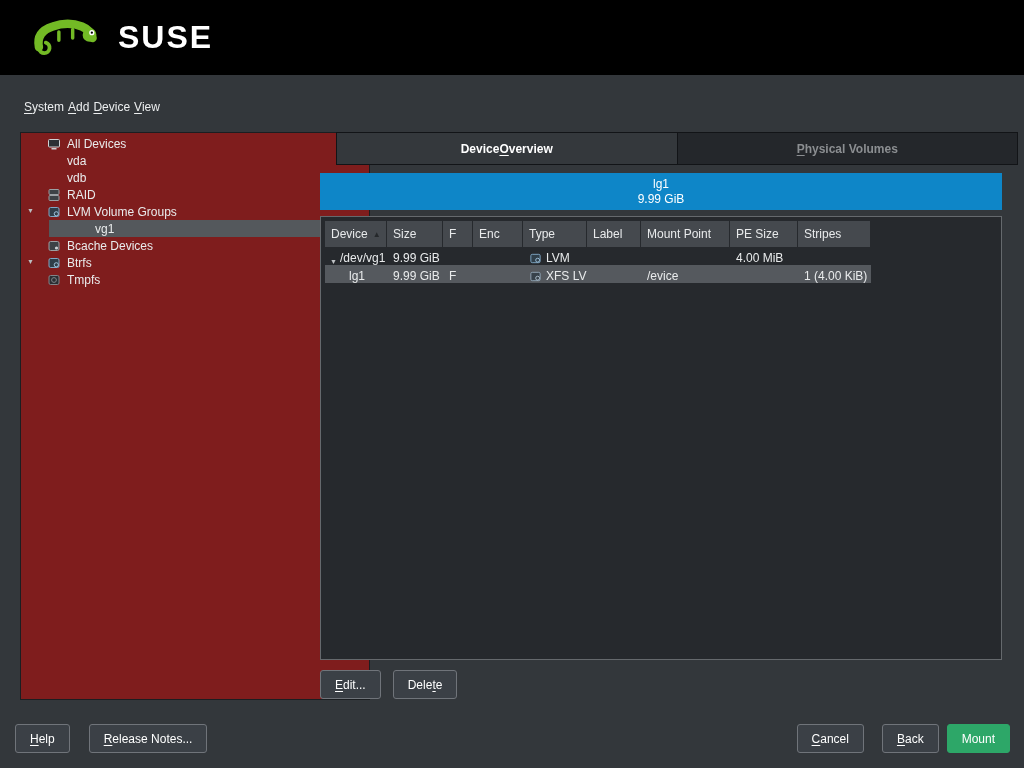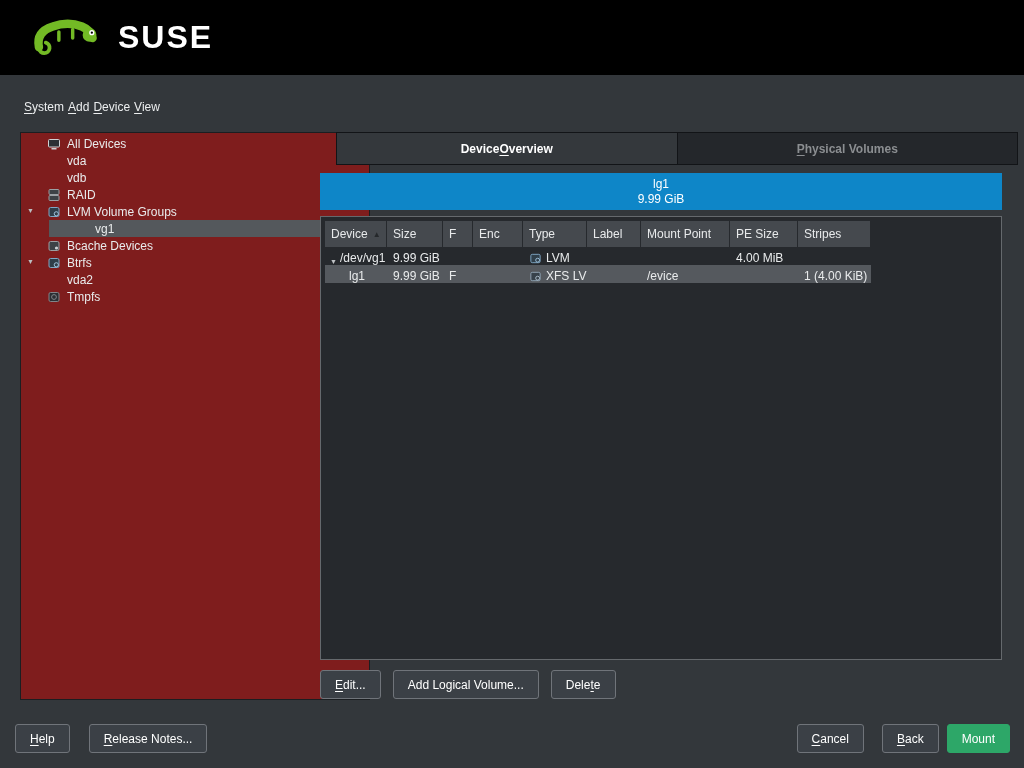--- a/index.html
+++ b/index.html
@@ -182,25 +182,20 @@
     <span class="exp"><span class="tri">▼</span></span>
     <span class="nicon">
       <svg viewBox="0 0 14 14" width="14" height="14">
           <rect x="2" y="2.5" width="10" height="9" rx="1.5" fill="#2f3e49" stroke="#7fa8c6"></rect>
           <circle cx="9.3" cy="8.8" r="2.1" fill="none" stroke="#9fc3dd"></circle>
         </svg>
     </span>
     <span class="tlabel">Btrfs</span>
   </div>
 
-  <div class="trow">
-    <span class="exp"></span>
-    <span class="nicon"></span>
-    <span class="tlabel">vda2</span>
-  </div>
 
   <div class="trow">
     <span class="exp"></span>
     <span class="nicon">
       <svg viewBox="0 0 14 14" width="14" height="14">
           <rect x="2" y="2.5" width="10" height="9" rx="1.5" fill="#2b2e32" stroke="#80858a"></rect>
           <circle cx="7" cy="7" r="2.4" fill="none" stroke="#80858a"></circle>
         </svg>
     </span>
     <span class="tlabel">Tmpfs</span>
@@ -323,21 +318,20 @@
       </div>
     <div class="td c8">
         <span>1 (4.00 KiB)</span>
       </div>
   </div>
 
 </div>
 
 <div class="actions">
   <button class="btn"><u>E</u>dit...</button>
-  <button class="btn">Add Logical Volume...</button>
   <button class="btn">Dele<u>t</u>e</button>
 </div>
 
 <div class="footer-left">
   <button class="btn"><u>H</u>elp</button>
   <button class="btn"><u>R</u>elease Notes...</button>
 </div>
 
 <div class="footer-right">
   <button class="btn btn-cancel"><u>C</u>ancel</button>

